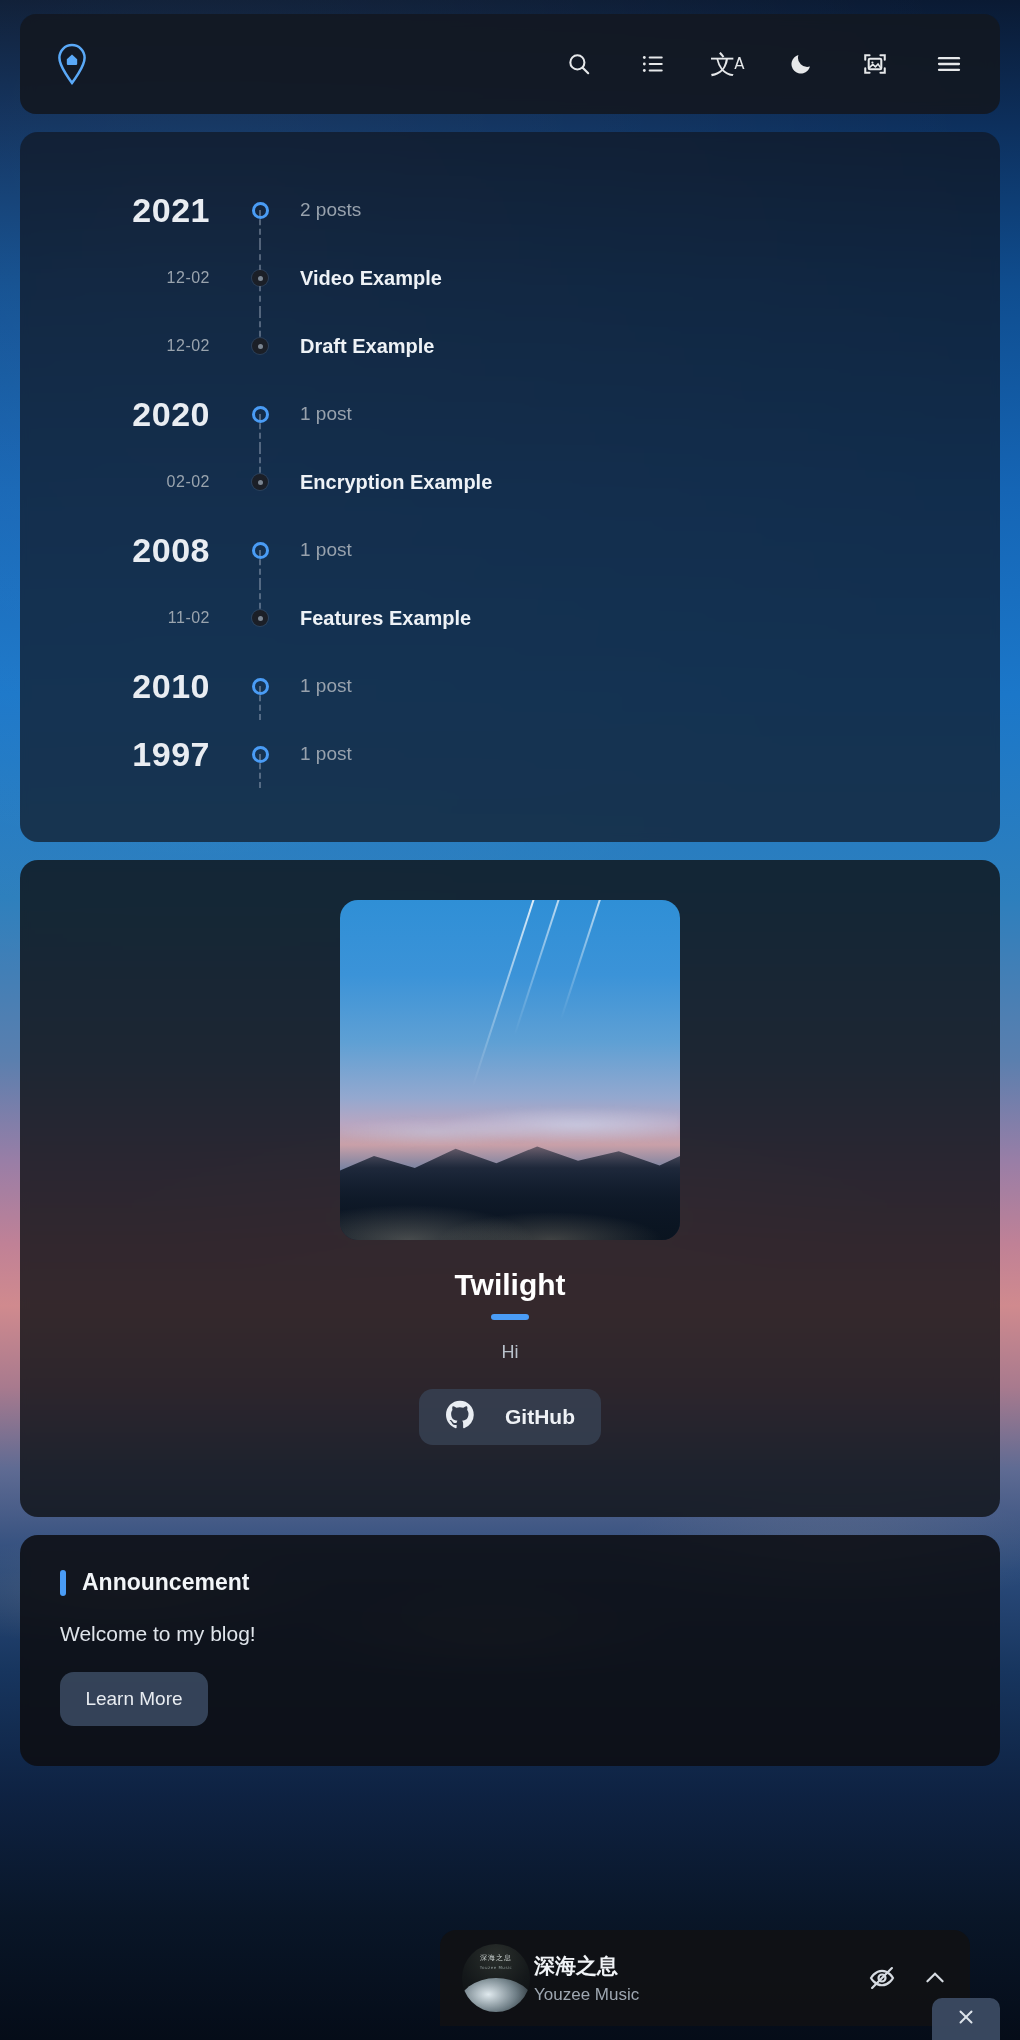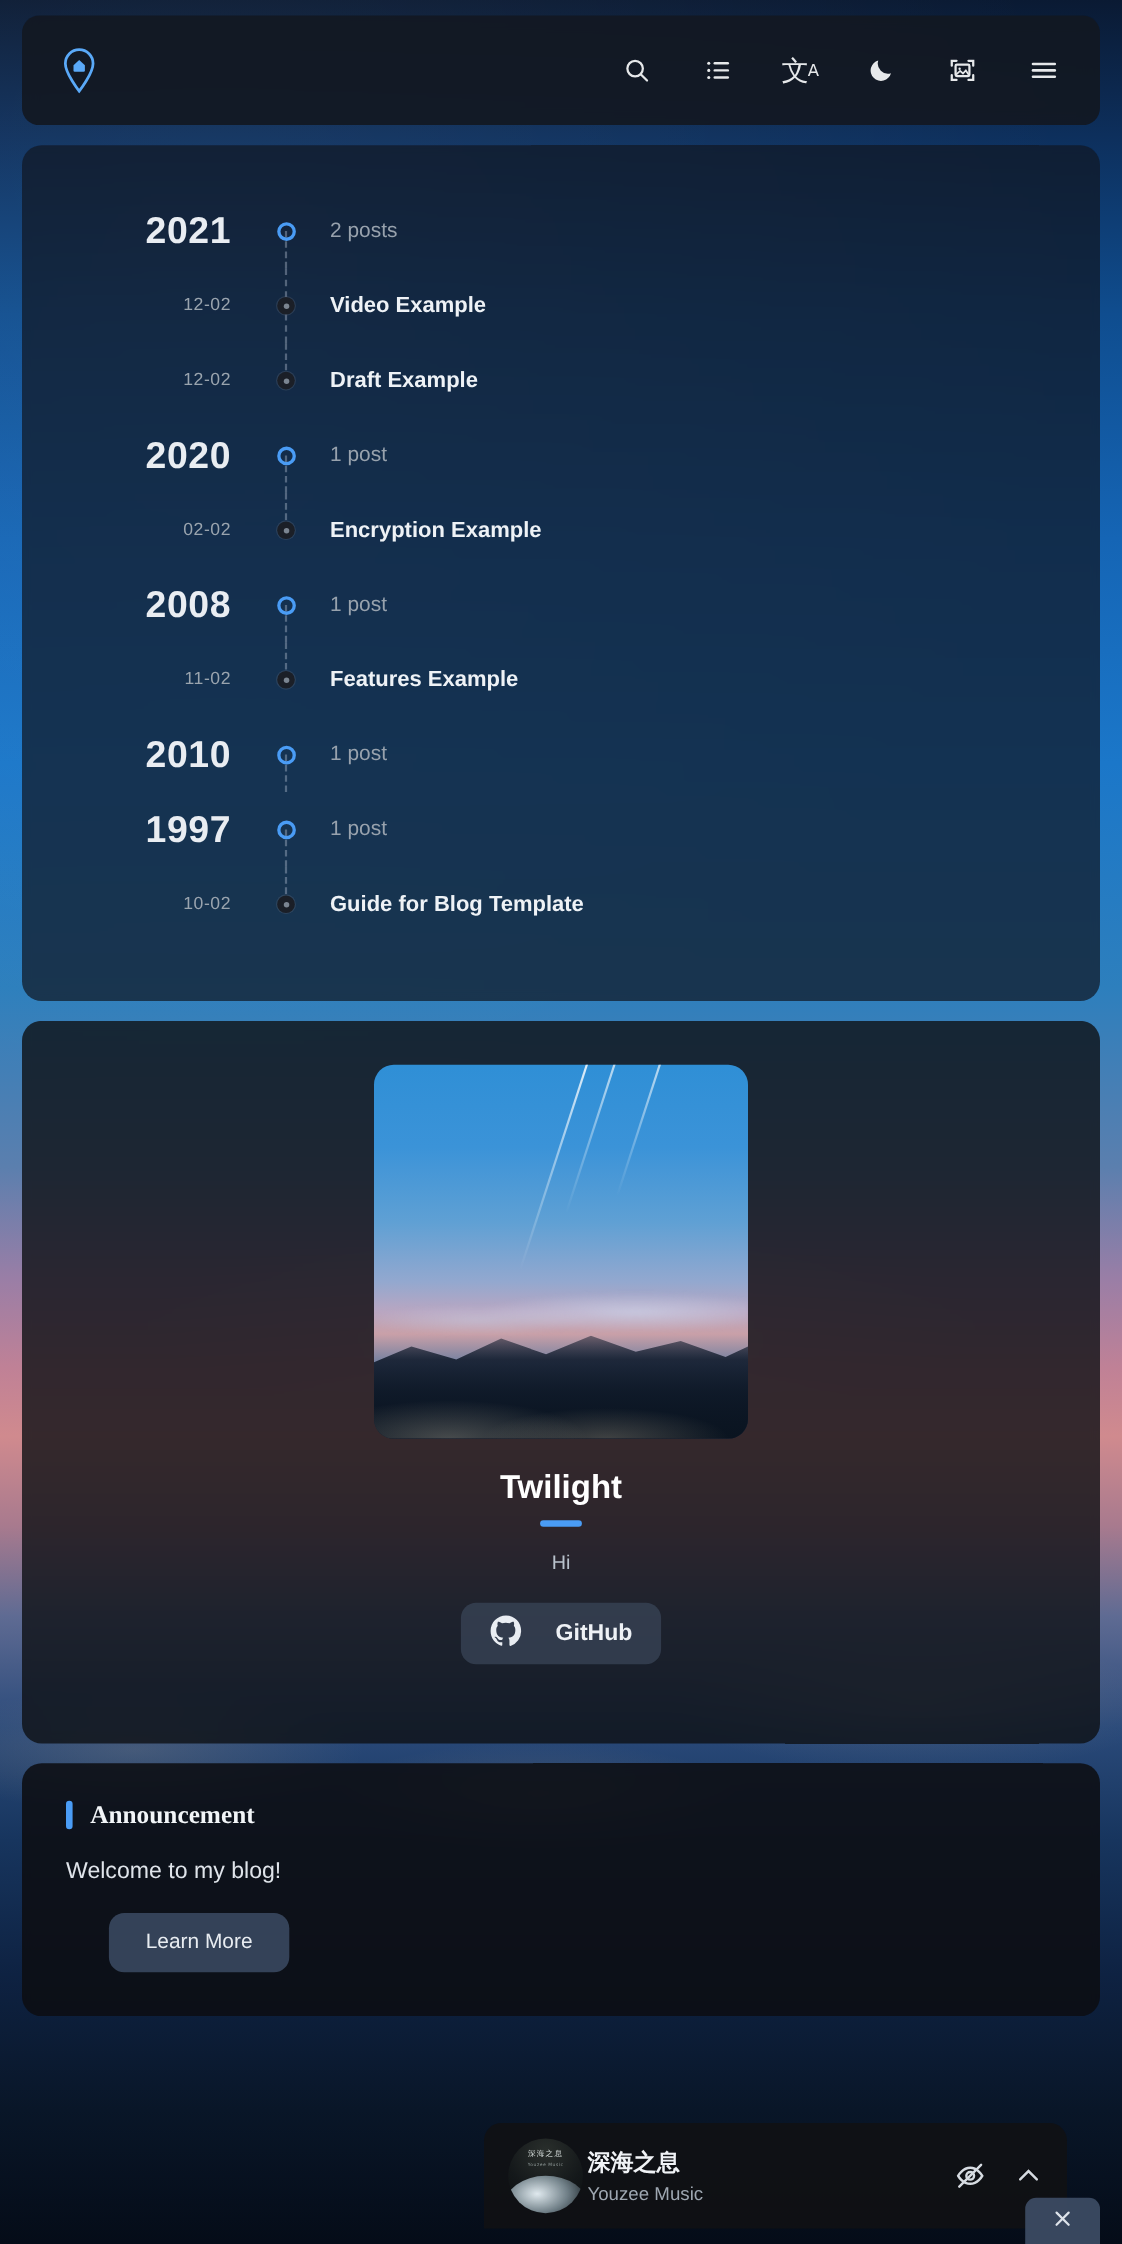--- a/index.html
+++ b/index.html
@@ -149,30 +149,30 @@
     display: flex; align-items: center; gap: 30px; cursor: pointer;
   }
   .social-btn .label { font-size: 21px; font-weight: bold; color: #eef1f5; }
 
   
   .announce-card {
     padding: 34px 40px 40px;
     background: rgba(12, 14, 18, 0.88);
     min-height: 200px; position: relative;
   }
-  .announce-head { display: flex; align-items: center; gap: 16px; font-family: Liberation Serif, serif; }
+  .announce-head { display: flex; align-items: center; gap: 16px; }
   .bar { width: 6px; height: 26px; border-radius: 3px; background: #4a9cf5; }
   .announce-title { font-size: 23px; font-weight: bold; color: #f2f5f8; }
   .announce-body { margin-top: 26px; font-size: 21px; color: #dfe4ea; }
   .learn-btn {
-    margin-top: 26px; width: 164px; height: 54px;
+    margin-top: 26px; width: 148px; height: 54px;
     background: rgba(60, 76, 100, 0.85);
     border-radius: 14px;
     display: flex; align-items: center; justify-content: center;
-    font-size: 19px; color: #e8ecf1; cursor: pointer; margin-left: 39px;
+    font-size: 19px; color: #e8ecf1; cursor: pointer;
   }
 
   
   .music-player {
     position: absolute;
     left: 440px; top: 1930px; width: 530px; height: 96px;
     background: rgba(16, 17, 20, 0.94);
     border-radius: 16px 16px 0 0;
     display: flex; align-items: center; padding: 0 22px; gap: 4px;
   }
@@ -396,34 +396,20 @@
     <div class="tl-row yr-block">
       <div class="date-col">
         <div class="tl-year">1997</div>
       </div>
       <div class="marker-col">
         <div class="dash" style="top:50%;bottom:0"></div>
         <div class="ring"></div>
       </div>
       <div class="tl-title-col">
         <div class="tl-count">1 post</div>
-      </div>
-    </div>
-    <div class="tl-row post-block">
-      <div class="date-col">
-        <div class="tl-date">10-02</div>
-      </div>
-      <div class="marker-col">
-        <div class="dash" style="top:0;bottom:50%"></div>
-        <div class="dot">
-            <i></i>
-          </div>
-      </div>
-      <div class="tl-title-col">
-        <div class="tl-title">Guide for Blog Template</div>
       </div>
     </div>
 
   </div>
 
   <div class="card profile-card">
     <div class="avatar">
       <div class="streak" style="left:58%; top:-4%; height:62%;"></div>
       <div class="streak" style="left:66%; top:-6%; height:48%; opacity:.85;"></div>
       <div class="streak" style="left:77%; top:-3%; height:40%; opacity:.8;"></div>

